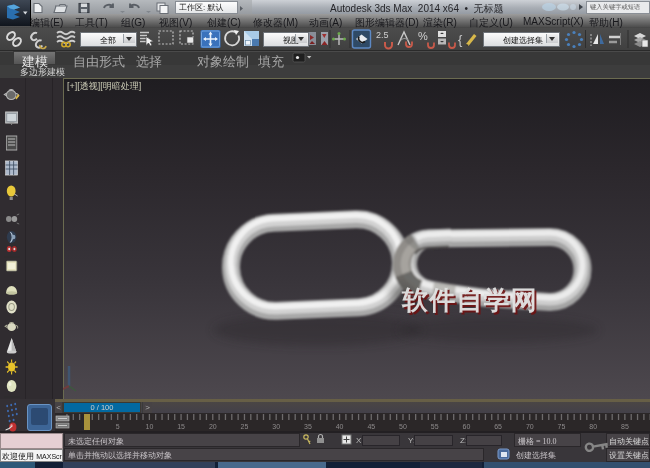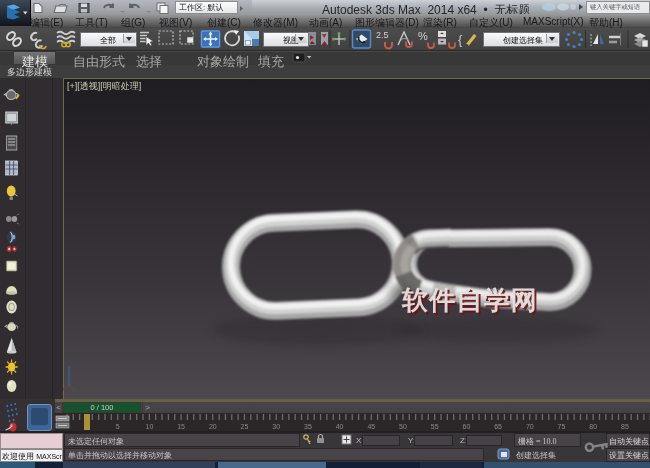--- a/index.html
+++ b/index.html
@@ -2,21 +2,21 @@
 <html><head>
 <meta charset="utf-8">
 <style>
 html,body{margin:0;padding:0;background:#000;}
 #root{position:relative;width:650px;height:468px;overflow:hidden;font-family:"Liberation Sans",sans-serif;background:#3c3c3c;}
 .abs{position:absolute;}
 .t{position:absolute;white-space:nowrap;}
 
 #titlebar{left:0;top:0;width:650px;height:14px;background:linear-gradient(#cdd1d6,#a9aeb5 55%,#959ba3);}
 #apbtn{left:0;top:0;width:30px;height:26px;background:linear-gradient(#3e4754,#10151d);border-right:1px solid #000;z-index:5;}
-#ttext{left:322px;top:2px;font-size:12px;color:#26262a;}
+#ttext{left:330px;top:2px;font-size:10px;color:#26262a;}
 #searchbox{left:586px;top:1px;width:62px;height:11px;background:#e9eaec;border:1px solid #8a8f96;}
 #searchtxt{left:590px;top:3px;font-size:7px;color:#555;transform:scale(0.9);transform-origin:left top;}
 #wscombo{left:175px;top:1px;width:61px;height:11px;background:linear-gradient(#fdfdfd,#e4e6e8);border:1px solid #888d94;}
 #wstxt{left:179px;top:2px;font-size:8px;color:#222;}
 
 #menubar{left:0;top:14px;width:650px;height:14px;background:linear-gradient(#9d9d9d,#757575 45%,#4e4e4e 92%,#424242);}
 .mi{position:absolute;top:16px;font-size:10px;color:#17171b;white-space:nowrap;z-index:6;text-align:center;}
 
 #toolbar{left:0;top:28px;width:650px;height:22px;background:linear-gradient(#4c4c4c,#404040);border-bottom:1px solid #2a2a2a;}
 .combo{position:absolute;height:13px;background:linear-gradient(#fbfbfb,#dcdee0);border:1px solid #6f747a;}
@@ -37,21 +37,21 @@
 #vplabel{left:67px;top:80px;font-size:9px;color:#cfcfb9;letter-spacing:0px;}
 
 #wm1{left:402px;top:288px;font-size:26px;font-weight:bold;color:rgba(225,225,225,0.96);text-shadow:2px 2px 0 rgba(110,18,18,0.92);letter-spacing:1.2px;z-index:9;line-height:25px;}
 #wm2{left:405px;top:314px;font-size:12px;font-weight:bold;color:rgba(235,235,235,0.96);text-shadow:1.5px 1.5px 0 rgba(110,18,18,0.7);letter-spacing:1.8px;z-index:9;}
 
 #tsdark{left:0;top:395px;width:650px;height:0px;background:#262626;}
 #tsleft{left:0;top:399px;width:55px;height:33px;background:#343034;}
 #tanline{left:55px;top:399px;width:595px;height:3px;background:#675f46;}
 #tstrack{left:55px;top:402px;width:595px;height:11px;background:linear-gradient(#4a4644,#434049);}
 #tsbtnL{left:55px;top:402px;width:7px;height:11px;background:#474345;border-right:1px solid #3a3a3a;color:#b0b0b0;font-size:8px;line-height:11px;text-align:center;}
-#tshandle{left:63px;top:402px;width:78px;height:11px;background:#14532d;border:1px solid #3c3933;box-sizing:border-box;color:#cfcfcf;font-size:7.5px;line-height:10px;text-align:center;}
+#tshandle{left:63px;top:402px;width:78px;height:11px;background:#0369a1;border:1px solid #3c3933;box-sizing:border-box;color:#cfcfcf;font-size:7.5px;line-height:10px;text-align:center;}
 #tsbtnR{left:142px;top:402px;width:9px;height:11px;background:#474345;border-left:1px solid #3a3a3a;color:#b0b0b0;font-size:8px;line-height:11px;text-align:center;}
 #ruler{left:55px;top:413px;width:595px;height:18px;background:#2b2728;}
 #marker0{left:84px;top:414px;width:6px;height:16px;background:#a8923c;z-index:4;}
 
 #statband{left:0;top:431px;width:650px;height:31px;background:#39363a;border-top:2px solid #232023;box-sizing:border-box;}
 #listpink{left:0;top:433px;width:63px;height:16px;background:#e5cfd3;border:1px solid #9a8a8c;box-sizing:border-box;}
 #listwhite{left:0;top:449px;width:63px;height:13px;background:#f4f4f4;border:1px solid #888;box-sizing:border-box;}
 #listtxt{left:2px;top:451px;font-size:8px;color:#111;}
 .sfield{position:absolute;background:#474347;border:1px solid #2a272a;box-sizing:border-box;}
 .sinput{position:absolute;height:11px;background:#454145;border:1px solid #28252a;box-sizing:border-box;}
@@ -98,21 +98,21 @@
       <span class="ar"></span>
     </div>
   <div class="abs" id="rtabs"></div>
   <div class="abs" id="rtabact"></div>
   <span class="rtab" style="left:22px;color:#e8e8e8;">建模</span>
   <span class="rtab" style="left:73px;">自由形式</span>
   <span class="rtab" style="left:136px;">选择</span>
   <span class="rtab" style="left:197px;">对象绘制</span>
   <span class="rtab" style="left:258px;">填充</span>
   <div class="abs" id="rstrip">
-      <span style="position:absolute;left:7px;top:1px;font-size:9px;color:#d6d6d6;">多边形建模</span>
+      <span style="position:absolute;left:20px;top:1px;font-size:9px;color:#d6d6d6;">多边形建模</span>
     </div>
   <div class="abs" id="railzone"></div>
   <div class="abs" id="raildiv1"></div>
   <div class="abs" id="raildiv2"></div>
   <div class="abs" id="vp"></div>
   <div class="t" id="vplabel">[+][透视][明暗处理]</div>
   <svg class="abs" id="vpsvg" style="left:63px;top:78px;z-index:3;" width="587" height="319" viewBox="0 0 587 319">
     <defs>
       <filter id="soft" x="-40%" y="-40%" width="180%" height="180%">
           <feGaussianBlur stdDeviation="4"></feGaussianBlur>

